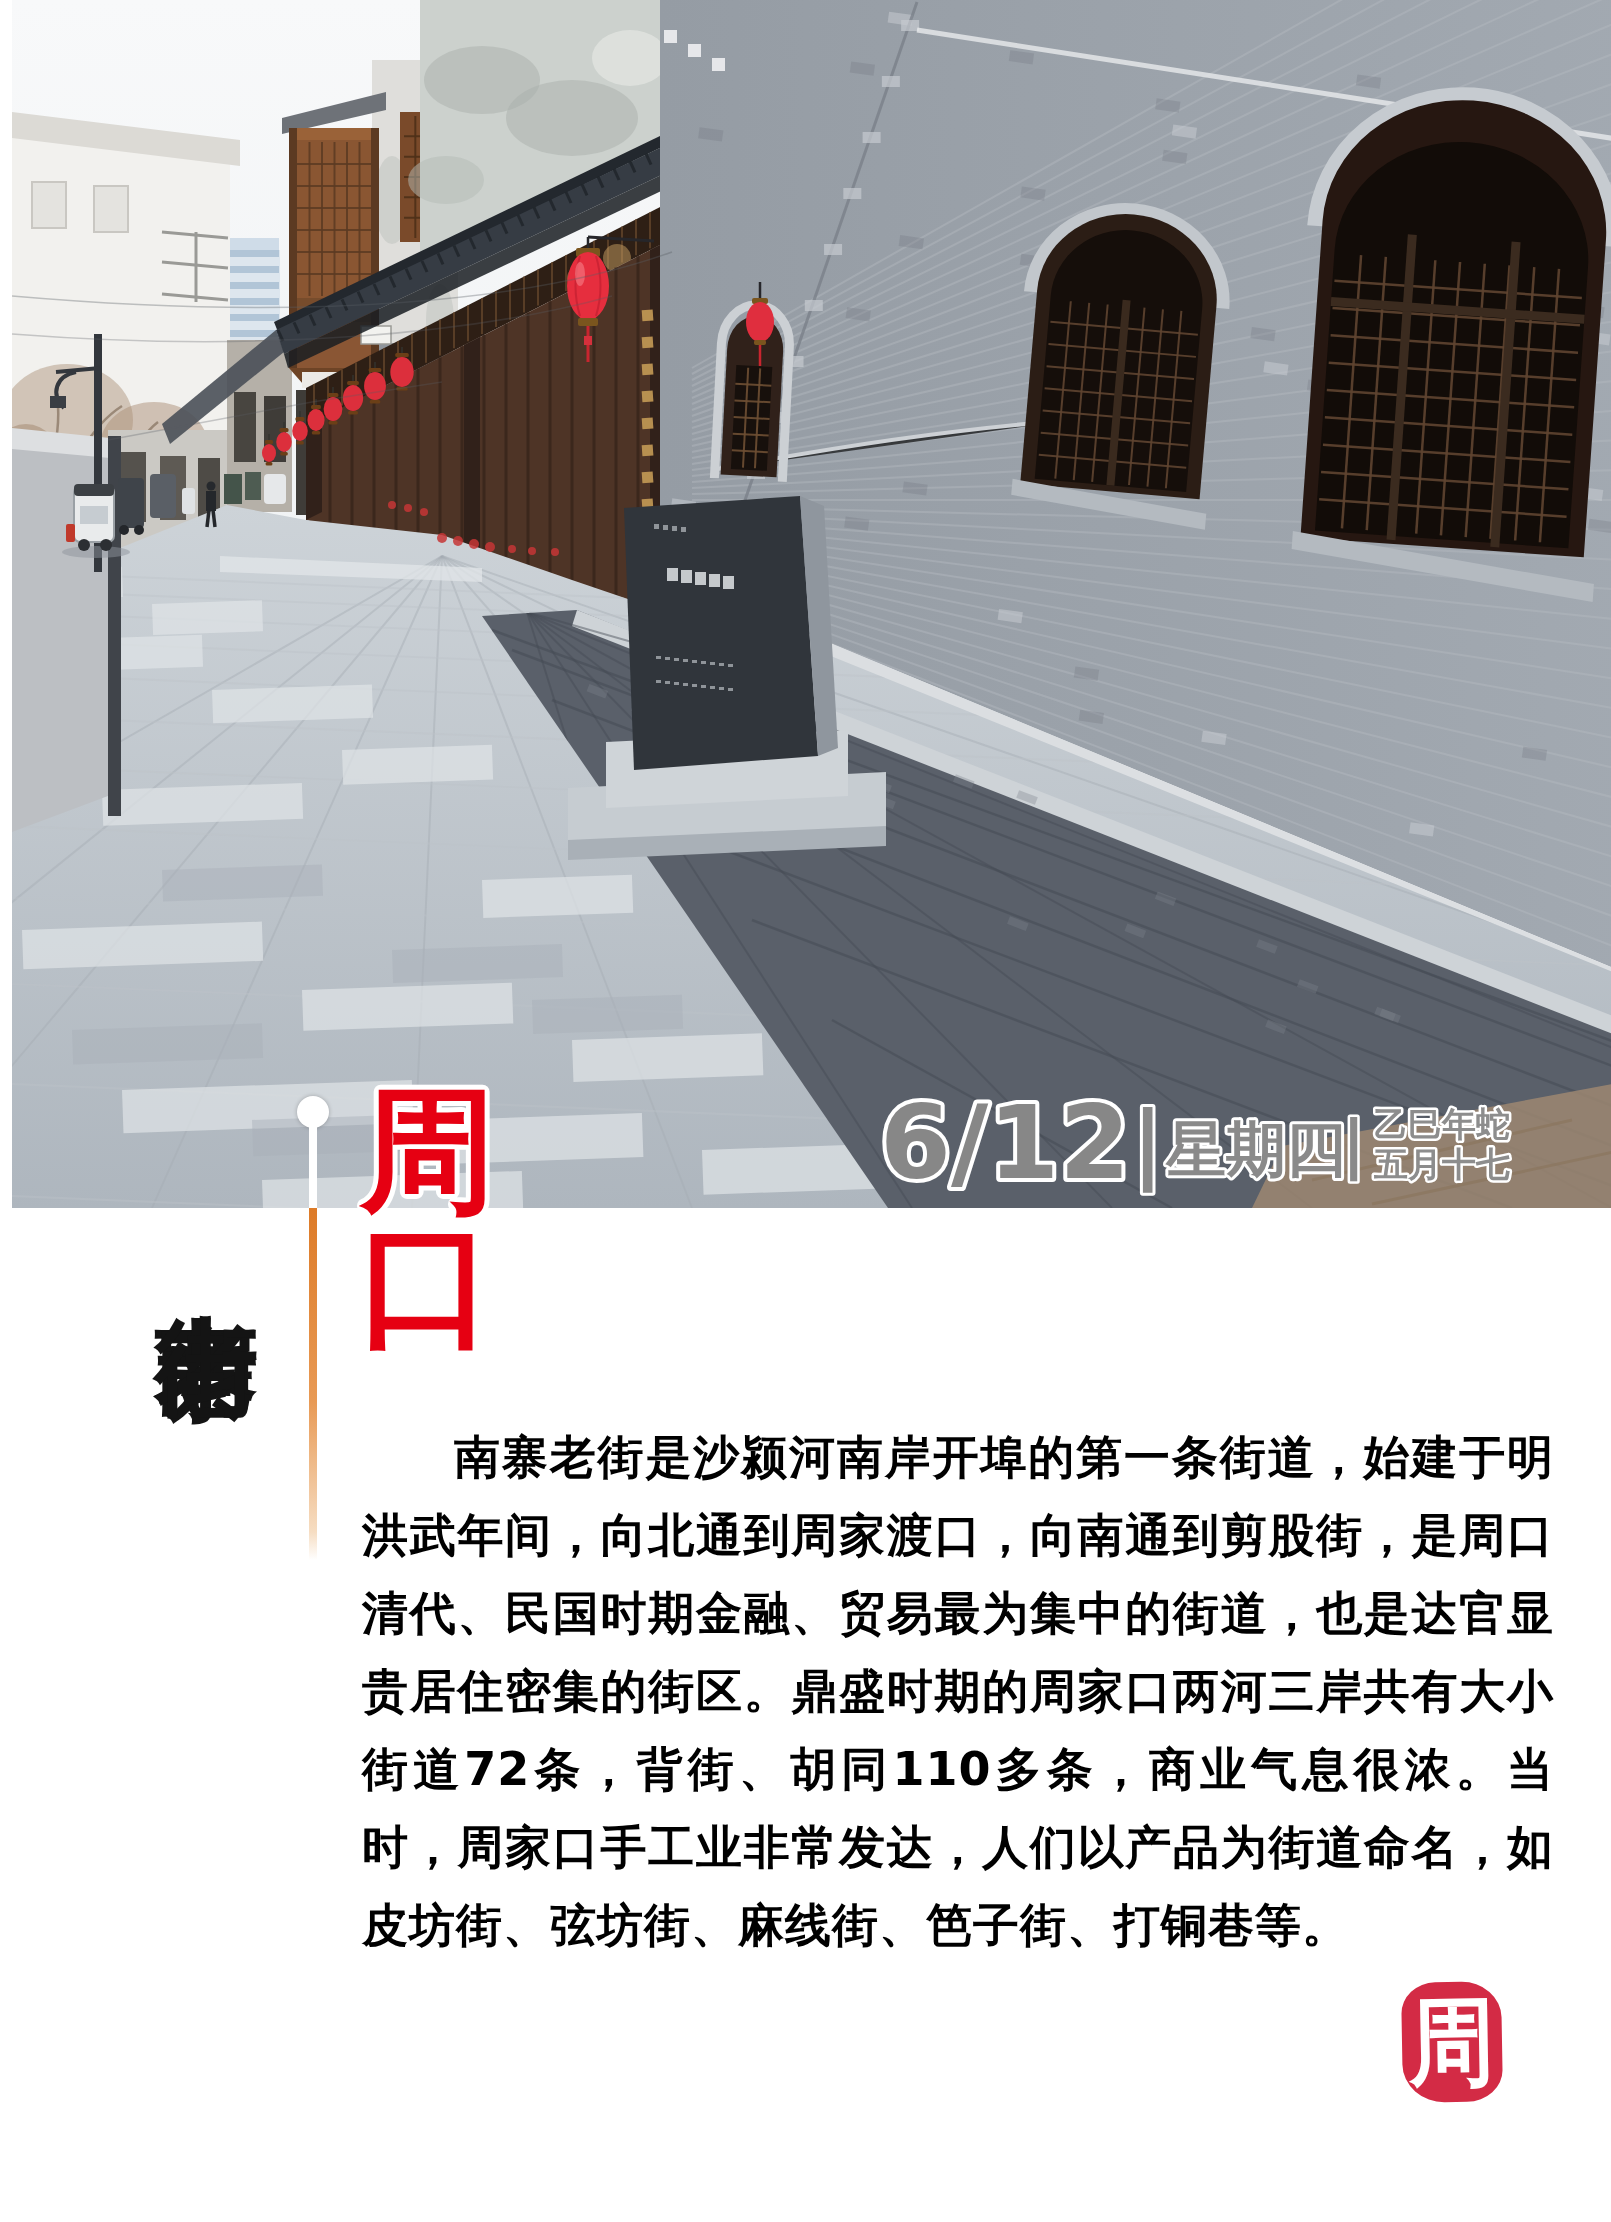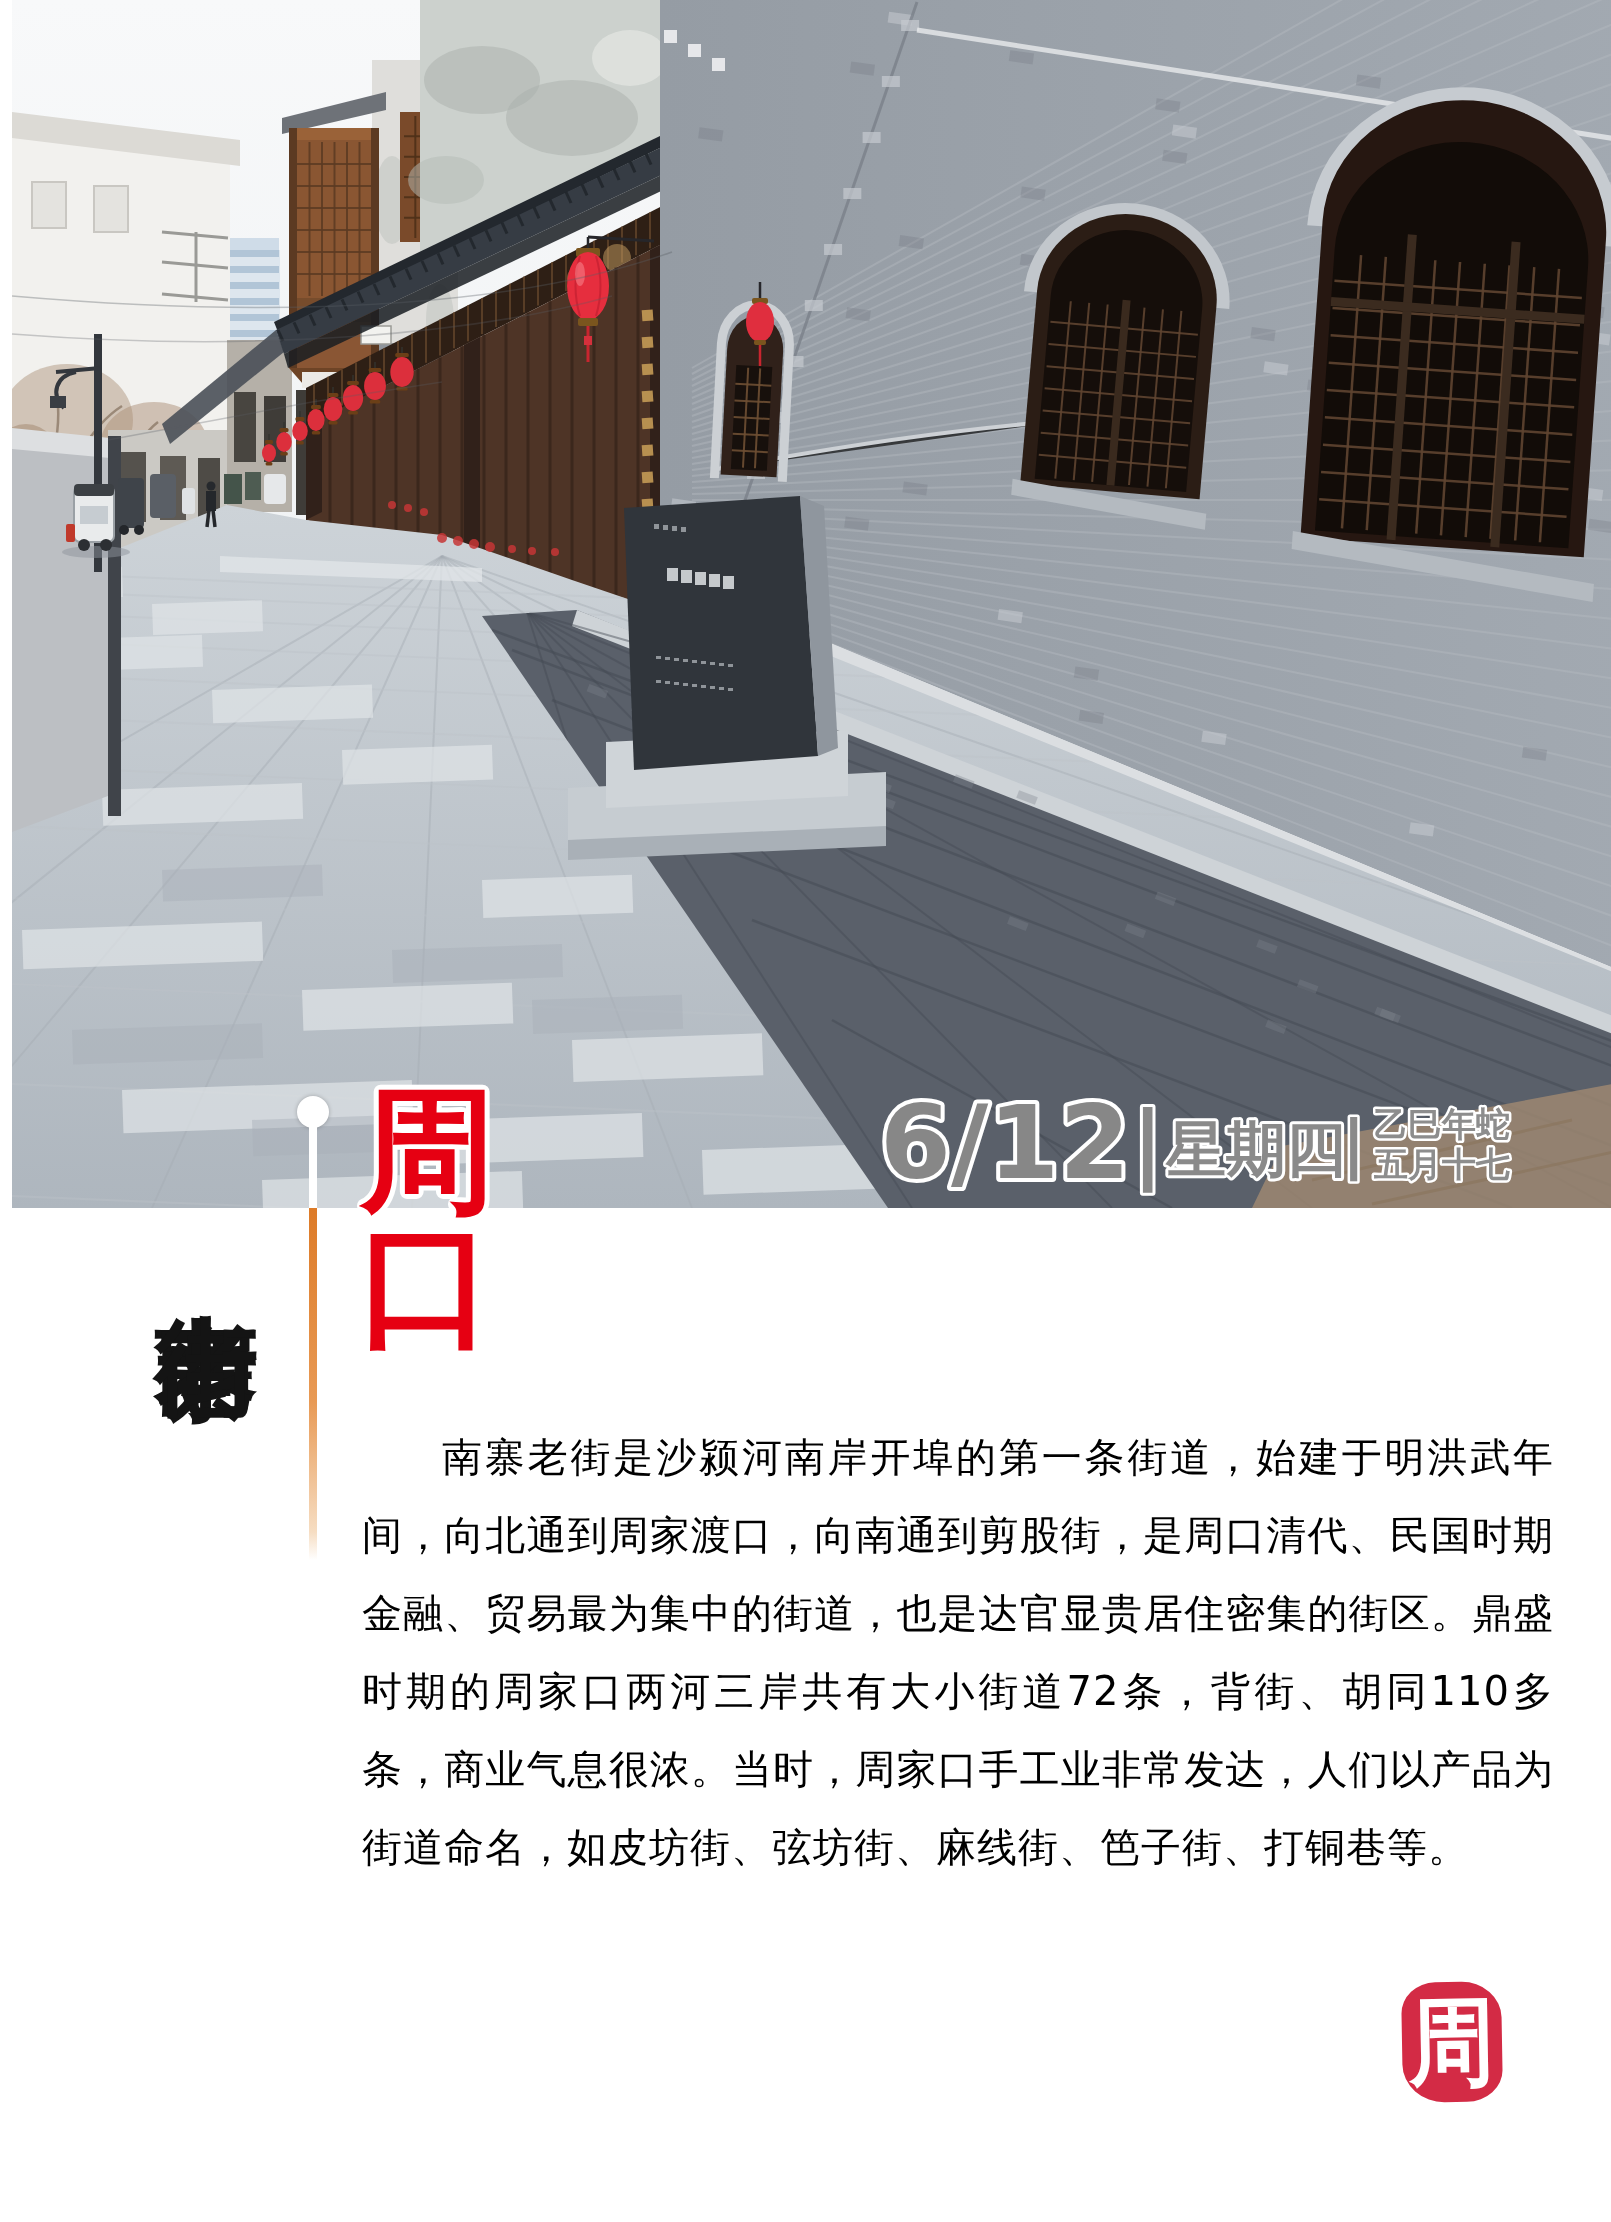--- a/index.html
+++ b/index.html
@@ -12,22 +12,22 @@
               background:#fff;box-shadow:0 0 4px rgba(0,0,0,.25);}
   .accent-line-white{position:absolute;left:309px;top:1124px;width:8px;height:86px;background:#fff;}
   .accent-line-orange{position:absolute;left:309px;top:1208px;width:8px;height:352px;
               background:linear-gradient(180deg,#dd7b28 0%,#e89a55 55%,#f6ddc2 92%,rgba(246,221,194,0) 100%);}
   
   .loc-title-svg{position:absolute;left:0;top:0;pointer-events:none;}
   .street-title{position:absolute;left:156px;top:1230px;writing-mode:vertical-rl;text-orientation:upright;
               font-family:"DejaVu Serif","Liberation Serif",serif;font-size:104px;font-weight:600;
               color:#141414;letter-spacing:1px;line-height:1;}
   
-  .article{position:absolute;left:362px;top:1418px;width:1192px;font-size:40px;line-height:78px;
-              font-weight:400;color:#000;text-align:justify;text-justify:inter-ideograph;
+  .article{position:absolute;left:362px;top:1418px;width:1192px;font-size:46px;line-height:78px;
+              font-weight:700;color:#000;text-align:justify;text-justify:inter-ideograph;
               text-indent:2em;letter-spacing:1px;font-family:"DejaVu Sans","Liberation Sans",sans-serif;}
   
   .seal{position:absolute;left:1402px;top:1982px;width:100px;height:120px;background:#d32b45;
         border-radius:34% 40% 36% 42% / 26% 30% 26% 32%;display:flex;align-items:center;justify-content:center;
         transform:rotate(-1deg);}
   .seal span{color:#fff;font-family:"DejaVu Serif","Liberation Serif",serif;font-weight:700;
         font-size:86px;line-height:1;transform:scaleY(1.12);}
   .date-text{font-family:"DejaVu Sans","Liberation Sans",sans-serif;}
 </style>
 </head>

